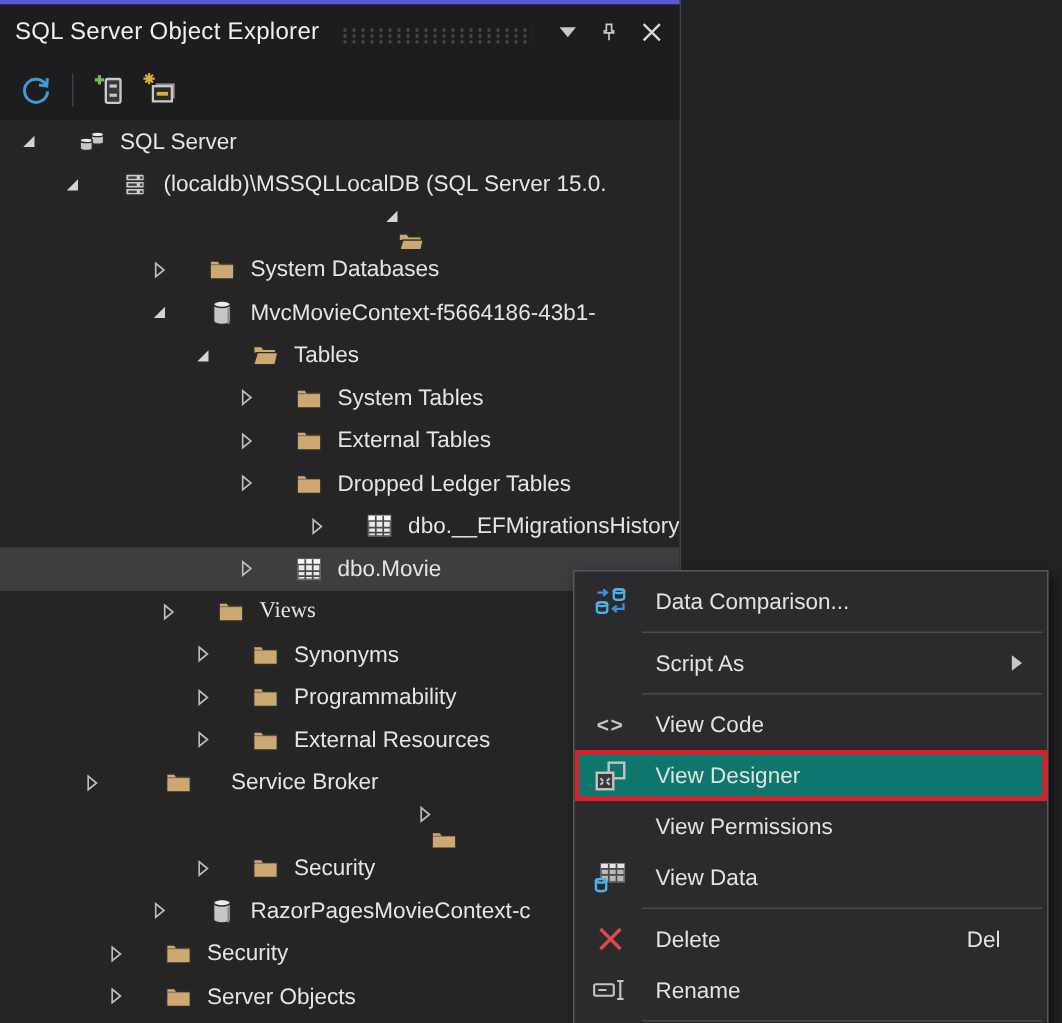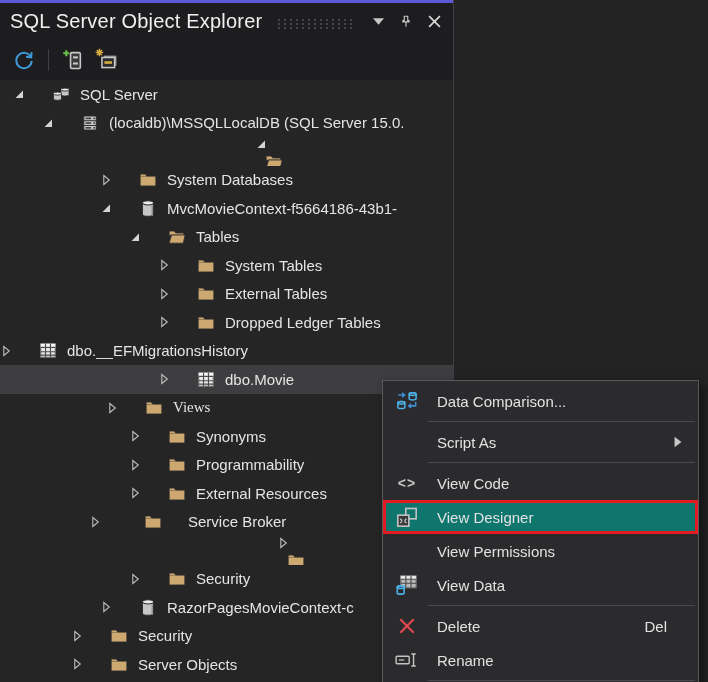--- a/index.html
+++ b/index.html
@@ -13,21 +13,21 @@
   .panel{
     position:absolute;left:0;top:0;width:454px;height:682px;
     background:#252526;border-right:1px solid #3F3F46;box-sizing:border-box;
   }
   .accent-line{height:3px;background:#5B59D6;}
   .titlebar{
     height:37px;display:flex;align-items:center;padding:0 6px 0 10px;
     background:#1D1D1F;
   }
   .titlebar .title{
-    color:#EFEFEF;font-size:20px;white-space:nowrap;letter-spacing:.2px;
+    color:#EFEFEF;font-size:16px;white-space:nowrap;letter-spacing:.2px;
   }
   .grip{
     flex:1;height:11px;margin:4px 8px 0 14px;max-width:150px;
     background-image:radial-gradient(circle,#47474A 1.1px,transparent 1.3px);
     background-size:6px 4px;
   }
   .tb-btn{
     width:26px;height:26px;display:flex;align-items:center;justify-content:center;
     margin-left:2px;flex:0 0 auto;
   }
@@ -256,21 +256,21 @@
           </svg>
         </span>
     <span class="node-icon">
           <svg width="18" height="17" viewBox="0 0 16 15">
             <path d="M1 2.6h4.6l1.2 1.7H15v9H1z" fill="#CDA871" stroke="#2B2B2B" stroke-width="0.8"></path>
             <path d="M1 4.8h14" stroke="#2B2B2B" stroke-width="0.6" opacity="0.5"></path>
           </svg>
         </span>
     <span class="tree-label">Dropped Ledger Tables</span>
   </div>
-      <div class="tree-row" style="">
+      <div class="tree-row" style="padding-left: 158px; justify-content: flex-end;">
     <span class="twisty">
           <svg width="12" height="12" viewBox="0 0 12 12">
             <path d="M3.8 1.5 L9.3 6 L3.8 10.5z" fill="none" stroke="#BDBDBD" stroke-width="1.1"></path>
           </svg>
         </span>
     <span class="node-icon">
           <svg width="18" height="17" viewBox="0 0 16 15">
             <rect x="1.5" y="1.5" width="13" height="12" fill="#E9E9E9" stroke="#6E6E6E" stroke-width="1"></rect>
             <rect x="1.5" y="1.5" width="13" height="3.2" fill="#F7F7F7"></rect>
             <path d="M1.5 4.7h13M1.5 8.6h13M1.5 11.6h13M5.8 1.5v12M10.2 1.5v12" stroke="#4A4A4A" stroke-width="1"></path>
@@ -342,21 +342,21 @@
           </svg>
         </span>
     <span class="node-icon">
           <svg width="18" height="17" viewBox="0 0 16 15">
             <path d="M1 2.6h4.6l1.2 1.7H15v9H1z" fill="#CDA871" stroke="#2B2B2B" stroke-width="0.8"></path>
             <path d="M1 4.8h14" stroke="#2B2B2B" stroke-width="0.6" opacity="0.5"></path>
           </svg>
         </span>
     <span class="tree-label">External Resources</span>
   </div>
-      <div class="tree-row" style="padding-left: 89px; gap: 16px;">
+      <div class="tree-row" style="padding-left: 55px; gap: 16px;">
     <span class="twisty">
           <svg width="12" height="12" viewBox="0 0 12 12">
             <path d="M3.8 1.5 L9.3 6 L3.8 10.5z" fill="none" stroke="#BDBDBD" stroke-width="1.1"></path>
           </svg>
         </span>
     <span class="node-icon">
           <svg width="18" height="17" viewBox="0 0 16 15">
             <path d="M1 2.6h4.6l1.2 1.7H15v9H1z" fill="#CDA871" stroke="#2B2B2B" stroke-width="0.8"></path>
             <path d="M1 4.8h14" stroke="#2B2B2B" stroke-width="0.6" opacity="0.5"></path>
           </svg>

